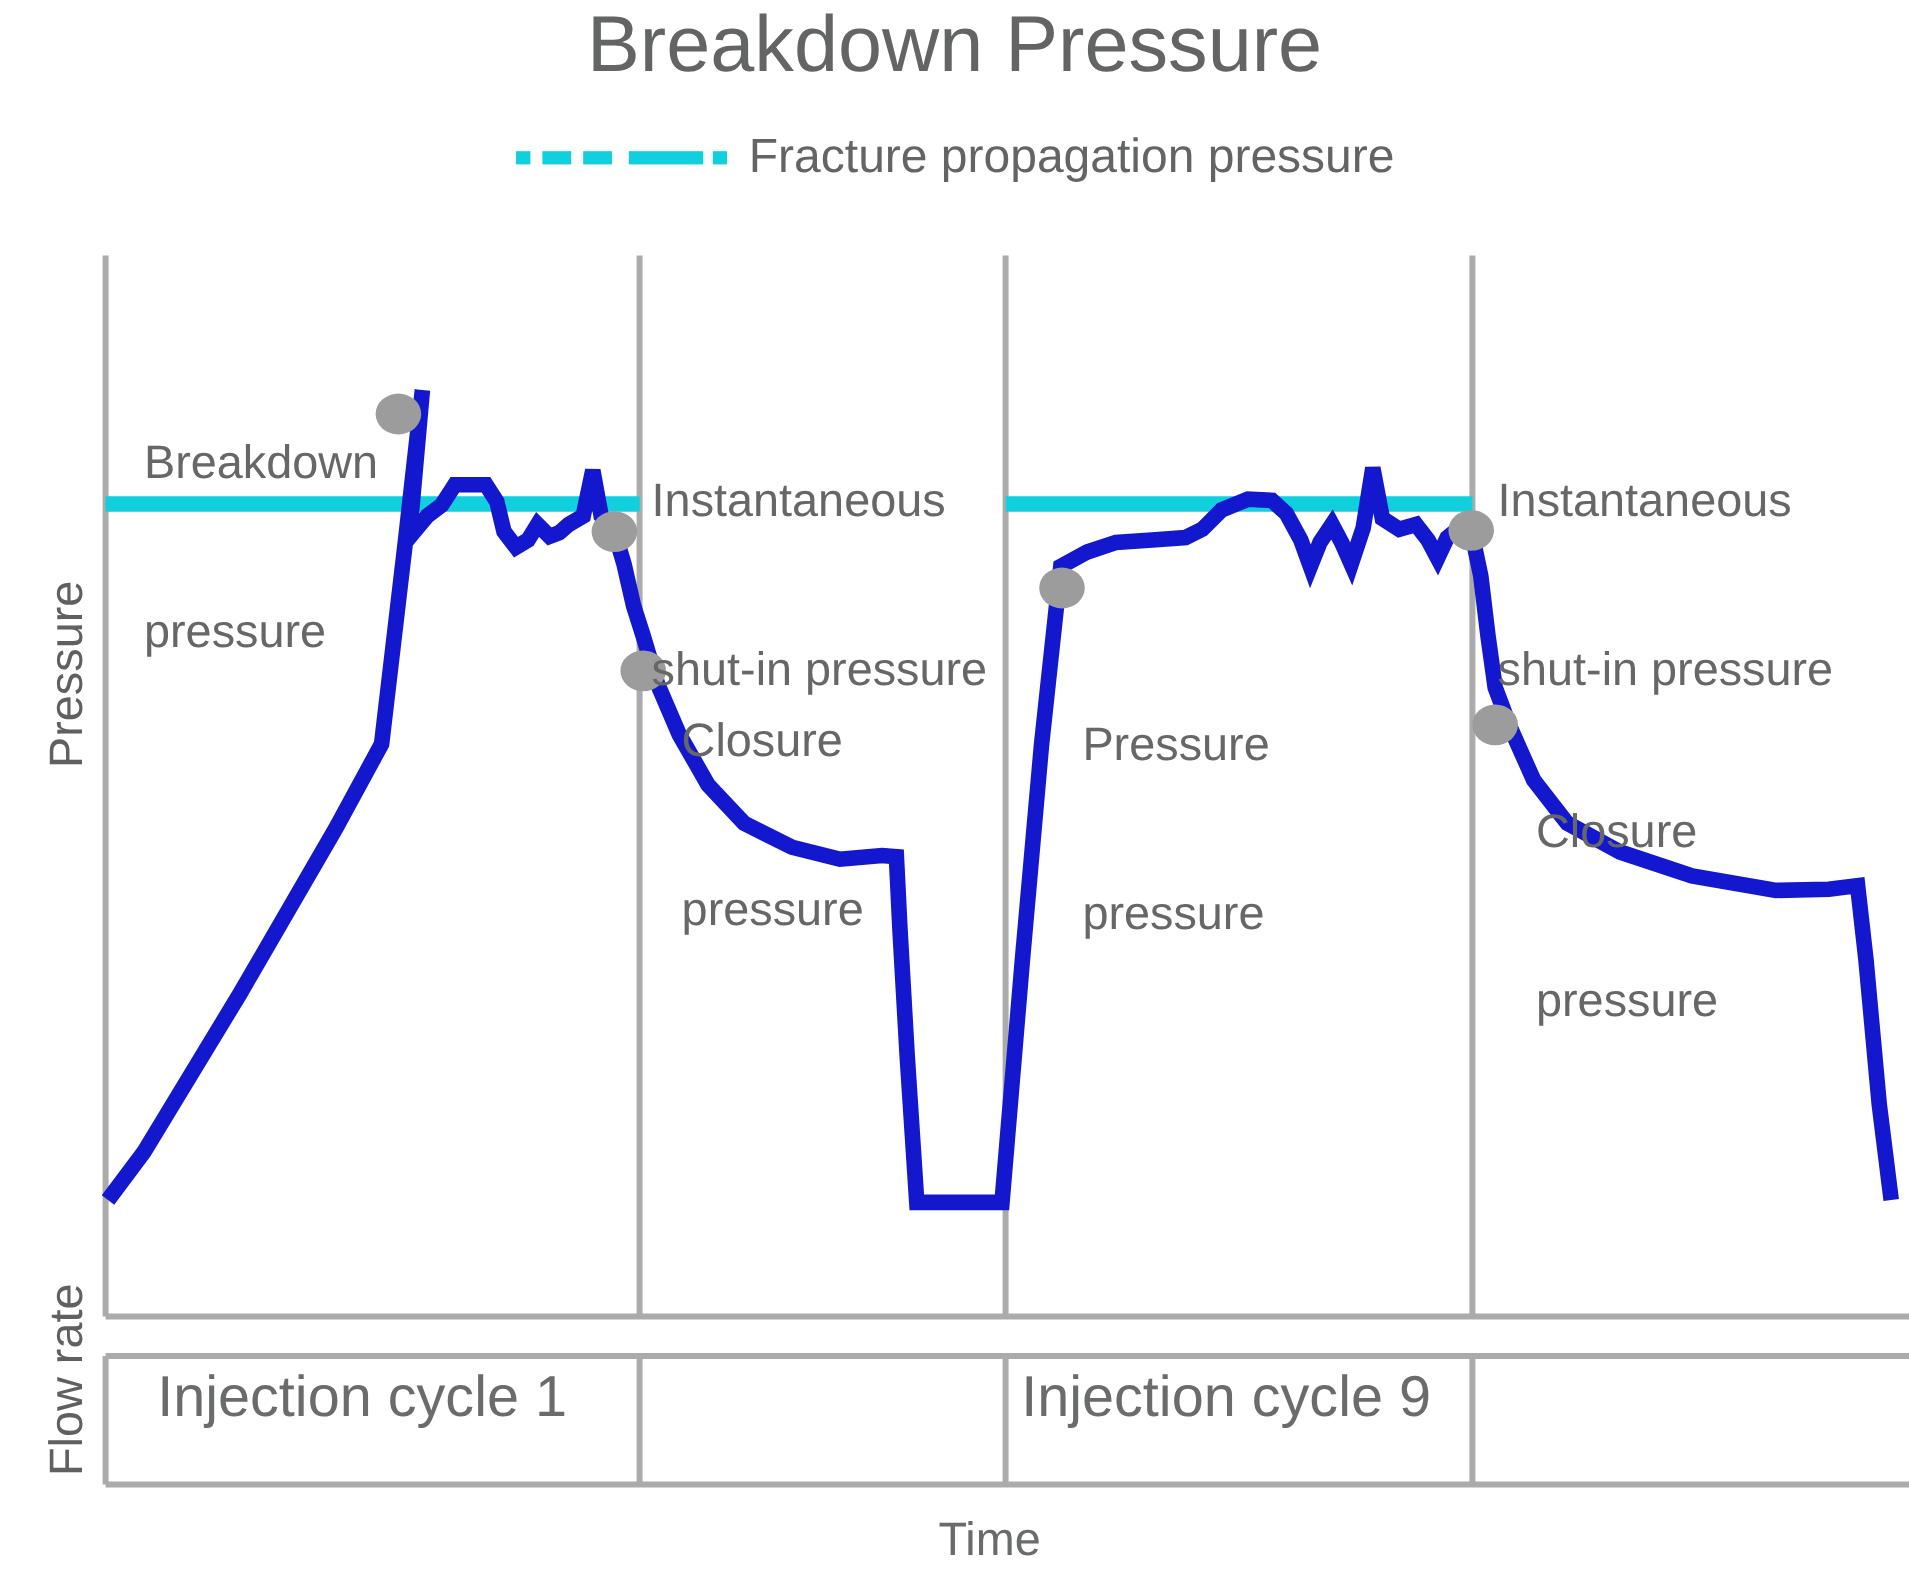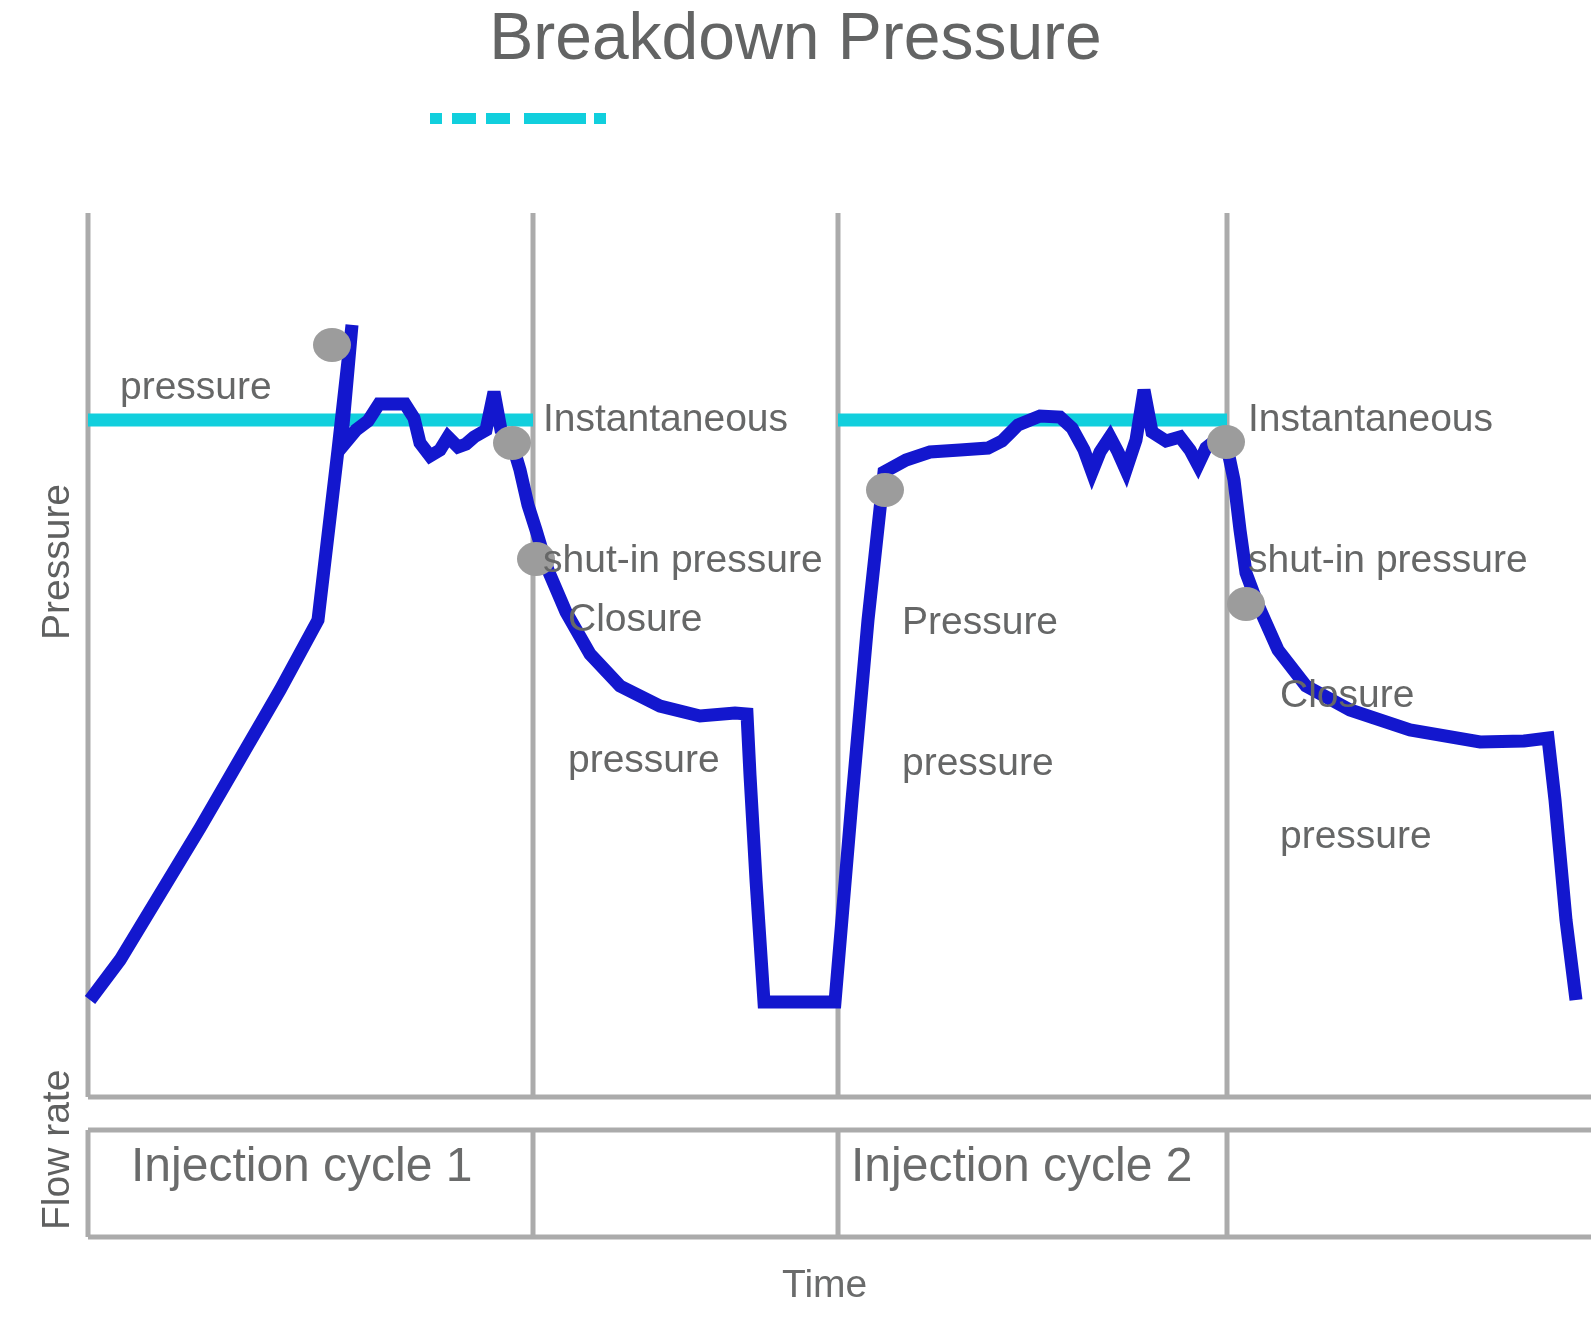--- a/index.html
+++ b/index.html
@@ -27,20 +27,21 @@
   <div class="legend">
     <svg width="176" height="20">
       <g id="legend-dashes">
           <rect x="0" y="5" width="12" height="11" fill="#11CFDD"></rect>
           <rect x="22" y="5" width="24" height="11" fill="#11CFDD"></rect>
           <rect x="56" y="5" width="24" height="11" fill="#11CFDD"></rect>
           <rect x="94" y="5" width="62" height="11" fill="#11CFDD"></rect>
           <rect x="164" y="5" width="12" height="11" fill="#11CFDD"></rect>
         </g>
     </svg>
+    <span class="legend-label">Fracture propagation pressure</span>
   </div>
 
   <svg class="canvas" viewBox="0 0 1591 1320" preserveAspectRatio="none">
     <g id="frame-group">
         <line x1="88" y1="213" x2="88" y2="1097" stroke="#ABABAB" stroke-width="5"></line>
         <line x1="88" y1="1097" x2="1591" y2="1097" stroke="#ABABAB" stroke-width="5"></line>
         <line x1="533" y1="213" x2="533" y2="1097" stroke="#ABABAB" stroke-width="5"></line>
         <line x1="838" y1="213" x2="838" y2="1097" stroke="#ABABAB" stroke-width="5"></line>
         <line x1="1227" y1="213" x2="1227" y2="1097" stroke="#ABABAB" stroke-width="5"></line>
         <line x1="88" y1="1130" x2="1591" y2="1130" stroke="#ABABAB" stroke-width="5"></line>
@@ -65,20 +66,21 @@
         <ellipse cx="1226" cy="442" rx="19" ry="17" fill="#9C9C9C"></ellipse>
         <ellipse cx="1246" cy="604" rx="19" ry="17" fill="#9C9C9C"></ellipse>
       </g>
   </svg>
 
   <div class="axis-label" style="left:34px;top:640px;transform:rotate(-90deg);">Pressure</div>
   <div class="axis-label" style="left:34px;top:1230px;transform:rotate(-90deg);">Flow rate</div>
   <div class="xlabel" style="left:782px;top:1262px;">Time</div>
 
   <div class="ann" style="left:120px;top:268px;">
+    <div>Breakdown</div>
     <div>pressure</div>
   </div>
 
   <div class="ann" style="left:543px;top:300px;">
     <div>Instantaneous</div>
     <div>shut-in pressure</div>
   </div>
 
   <div class="ann" style="left:568px;top:500px;">
     <div>Closure</div>
@@ -94,15 +96,15 @@
     <div>Instantaneous</div>
     <div>shut-in pressure</div>
   </div>
 
   <div class="ann" style="left:1280px;top:576px;">
     <div>Closure</div>
     <div>pressure</div>
   </div>
 
   <div class="cycle-label" style="left:131px;top:1137px;">Injection cycle 1</div>
-  <div class="cycle-label" style="left:851px;top:1137px;">Injection cycle 2</div>
+  <div class="cycle-label" style="left:851px;top:1137px;">Injection cycle 9</div>
 
 </div>
 
 </body></html>

